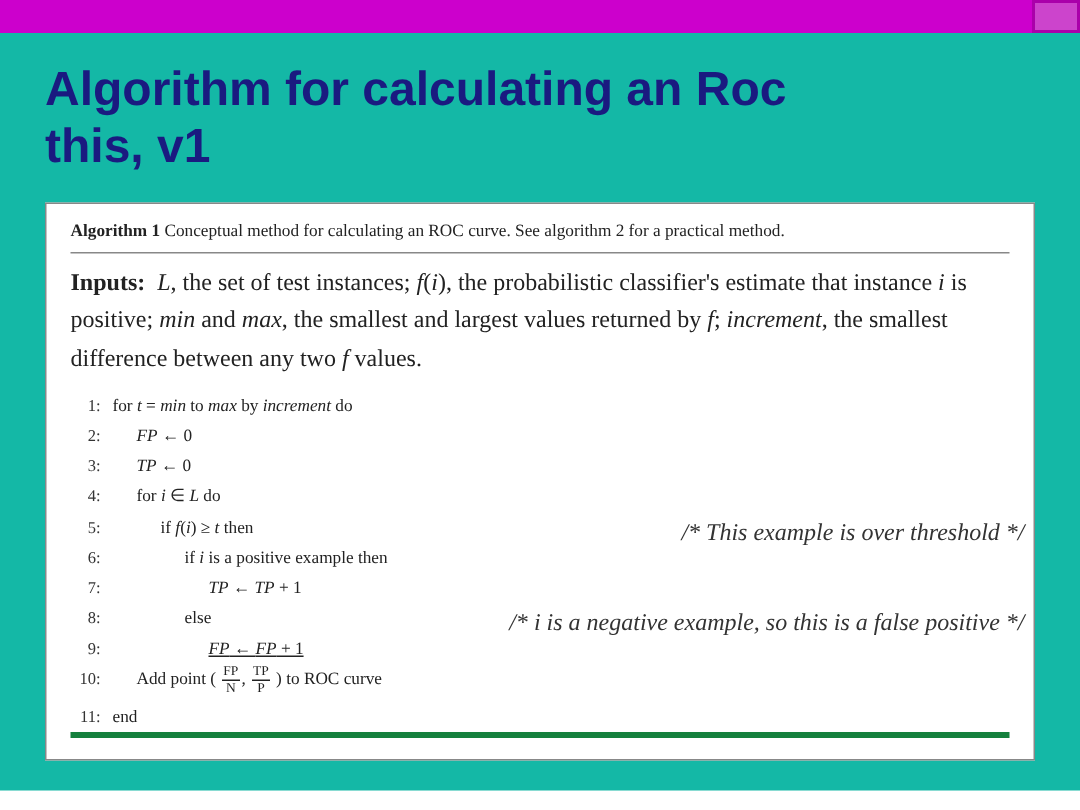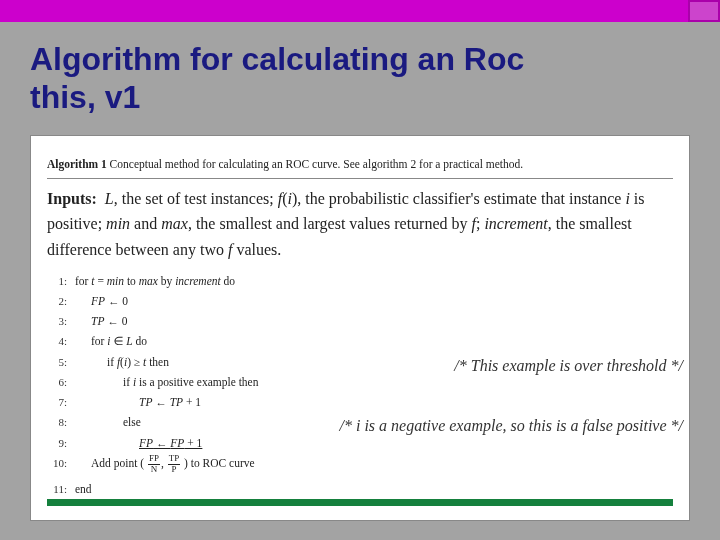--- a/index.html
+++ b/index.html
@@ -24,35 +24,35 @@
       right: 0;
       top: 0;
       width: 32px;
       height: 22px;
       background: #cc44cc;
       border: 2px solid #aa00aa;
     }
 
     .slide-content {
       padding: 18px 30px 20px 30px;
-      background: #a3a3a3;
+      background: #14b8a6;
     }
 
     .slide-title {
       font-size: 32px;
       font-weight: bold;
       color: #1a1a80;
       line-height: 1.2;
       margin-bottom: 18px;
     }
 
     .algorithm-box {
       border: 1.5px solid #888;
       background: #fff;
-      padding: 20px 16px 14px 16px;
+      padding: 10px 16px 14px 16px;
       font-family: 'Times New Roman', Times, serif;
     }
 
     .algo-header {
       font-size: 11.5px;
       color: #222;
       border-bottom: 1px solid #888;
       padding-bottom: 6px;
       margin-bottom: 7px;
       line-height: 1.4;
@@ -127,21 +127,21 @@
       align-items: center;
       vertical-align: middle;
       font-size: 9px;
       line-height: 1.1;
       margin: 0 1px;
     }
     .frac-num { border-bottom: 1px solid #222; padding: 0 1px; }
     .frac-den { padding: 0 1px; }
 
     .border-bottom-line {
-      border-bottom: 7px solid #15803d;
+      border-bottom: 4px solid #15803d;
       margin-top: 4px;
     }
   </style>
 </head>
 <body>
 
 <div class="top-bar">
   <div class="top-bar-accent"></div>
 </div>
 

